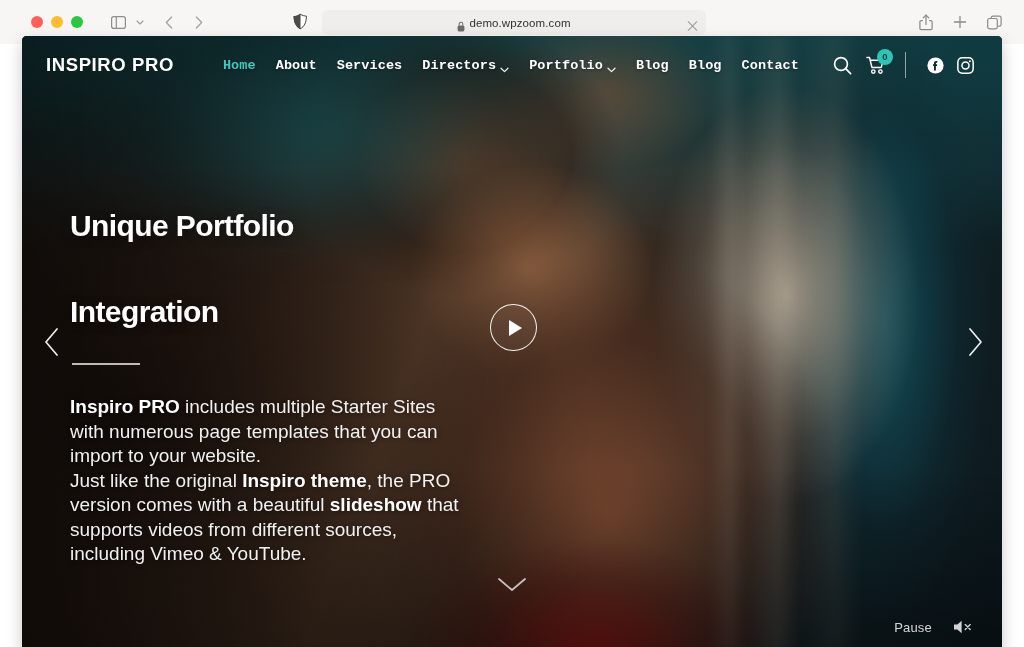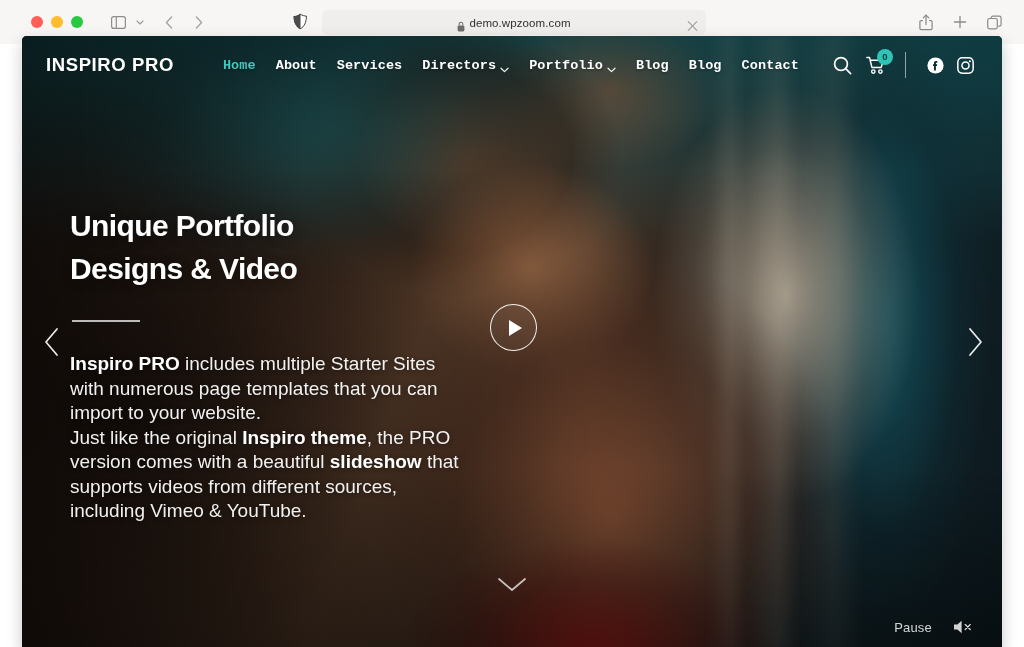--- a/index.html
+++ b/index.html
@@ -576,21 +576,22 @@
             <circle cx="8.5" cy="8.5" r="3.55" stroke="currentColor" stroke-width="1.5"></circle>
             <circle cx="12.9" cy="4.2" r="1.0" fill="currentColor"></circle>
           </svg>
         </span>
       </div>
     </div>
 
     <div class="hero-content">
       <h1 class="hero-title">
         <span>Unique Portfolio</span><br>
-        <span>Designs &amp; Video</span><br>
+        <br>
+        <span>Integration</span>
       </h1>
 
       <div class="hero-rule"></div>
 
       <div class="hero-desc">
         <b>Inspiro PRO</b><span> includes multiple Starter Sites with numerous page templates that you can import to your website.</span><br>
         <span>Just like the original </span><b>Inspiro theme</b><span>, the PRO version comes with a beautiful </span><b>slideshow</b><span> that supports videos from different sources, including Vimeo &amp; YouTube.</span>
       </div>
 
     </div>

